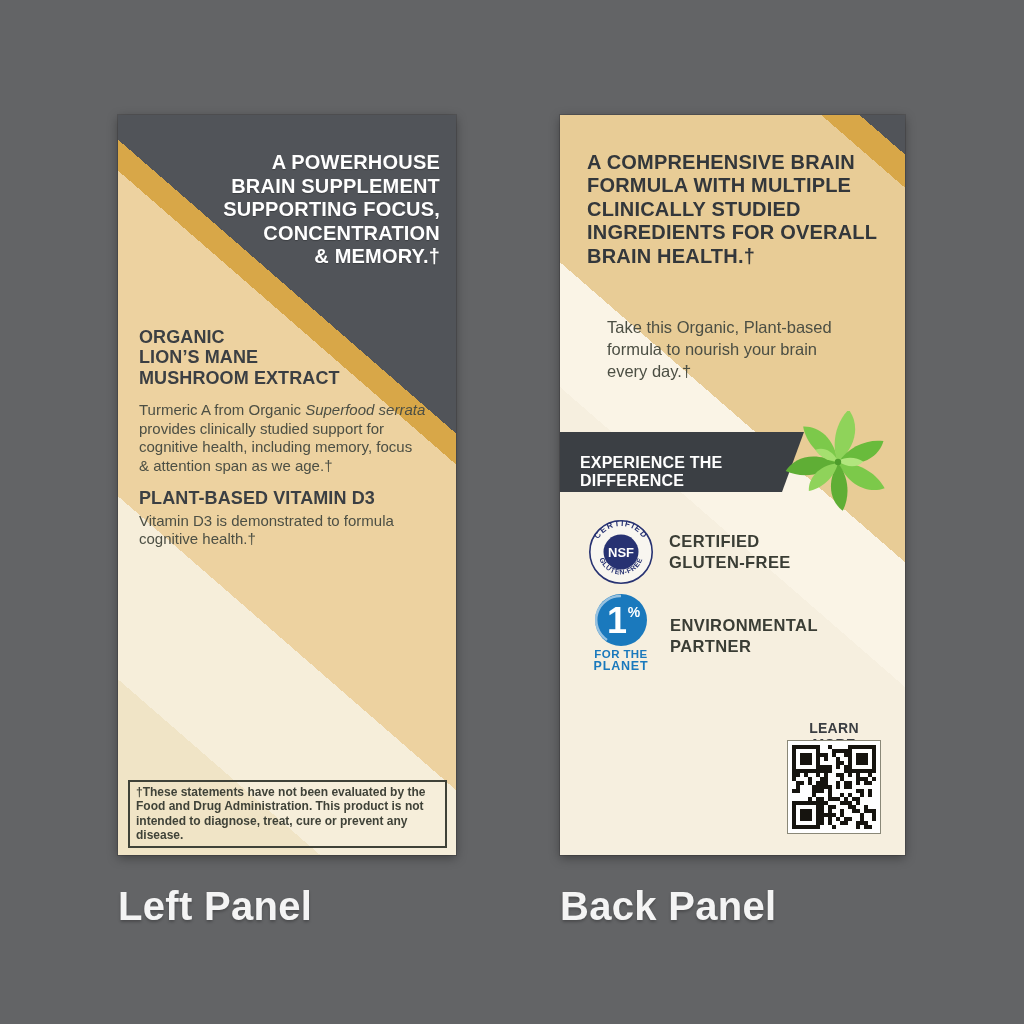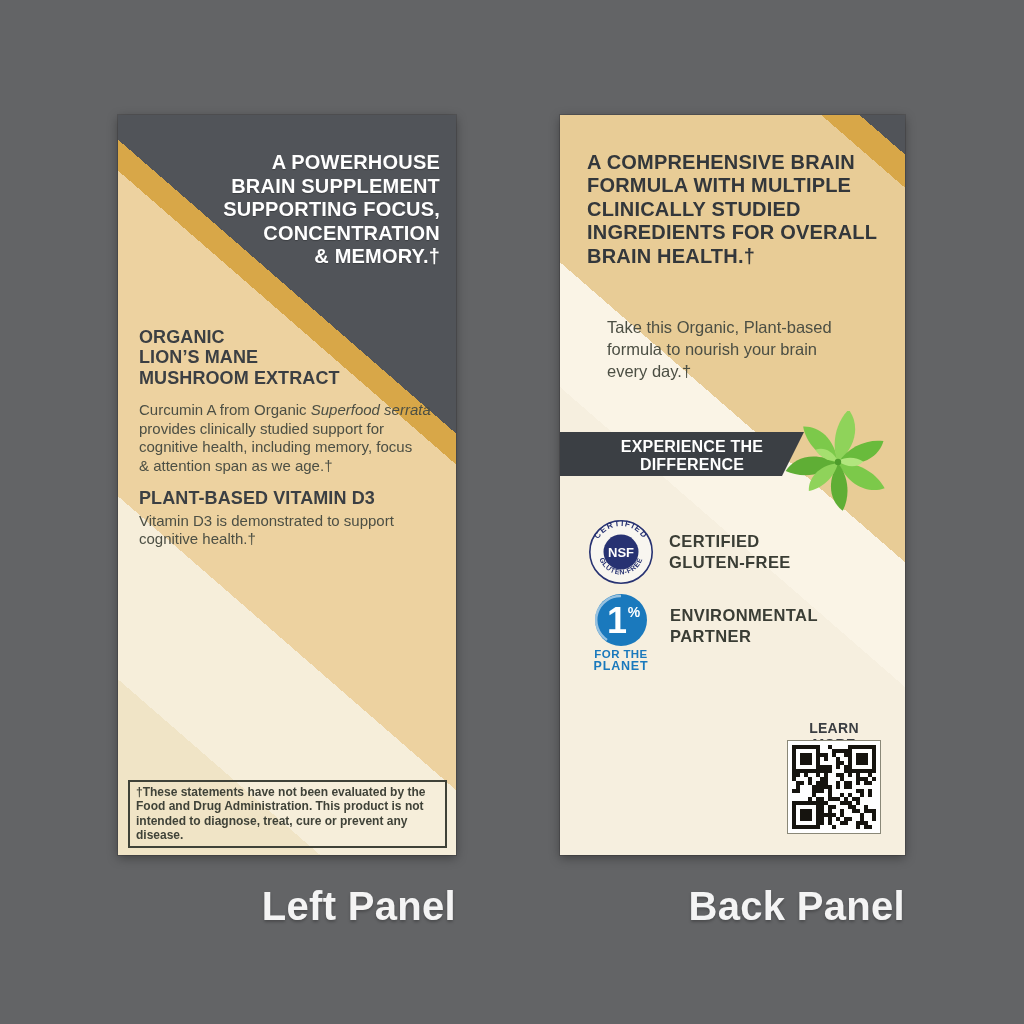--- a/index.html
+++ b/index.html
@@ -56,47 +56,46 @@
   .bp-headline{
     position:absolute;top:36px;left:27px;width:302px;
     color:#33373b;font-weight:bold;font-size:20px;line-height:1.17;
     white-space:pre-line;letter-spacing:.2px;
   }
   .bp-intro{
     position:absolute;top:201px;left:27px;
     font-size:16.5px;line-height:1.34;color:#4c4f44;white-space:pre-line;margin-left:20px;
   }
   .bp-banner{
-    position:absolute;top:317px;left:0;width:244px;height:44px;
-    background:#3b3f44;box-sizing:border-box;padding:6px 0 0 20px;
+    position:absolute;top:317px;left:0;width:244px;height:60px;
+    background:#3b3f44;box-sizing:border-box;padding:22px 0 0 20px;
     clip-path:polygon(0 0,100% 0,calc(100% - 22px) 100%,0 100%);
-    text-align:center;
   }
   .bp-banner .b1{font-size:16px;font-weight:bold;color:#ffffff;letter-spacing:.2px;line-height:1.1;}
   .bp-banner .b2{font-size:23px;font-weight:bold;color:#d8d1c1;line-height:1.1;}
   .bp-banner .b3{font-size:10.5px;font-weight:bold;color:#c9c4b7;letter-spacing:.5px;line-height:1.2;}
   .mint{position:absolute;top:296px;left:216px;z-index:3;}
   .cert-row1{position:absolute;top:404px;left:28px;display:flex;align-items:center;gap:15px;}
   .cert-row2{position:absolute;top:478px;left:31px;display:flex;align-items:flex-start;gap:19px;}
   .cert-label{
     font-size:16.5px;font-weight:bold;color:#3a3d35;
     white-space:pre-line;line-height:1.28;letter-spacing:.4px;
   }
-  .cert-row2 .cert-label{margin-top:12px;}
+  .cert-row2 .cert-label{margin-top:22px;}
   .learn-more{
     position:absolute;top:605px;left:228px;width:92px;text-align:center;
     font-size:14px;font-weight:bold;color:#3a3e42;letter-spacing:.3px;
   }
   .qr{
     position:absolute;top:626px;left:228px;width:92px;height:92px;
     background:#ffffff;box-shadow:0 0 0 1px #8a8878;
   }
   
   .caption{
-    position:absolute;top:884px;text-align:right;color:#f4f4f4;
+    position:absolute;top:884px;text-align:left;color:#f4f4f4;
     font-size:40px;font-weight:bold;letter-spacing:.3px;
     text-shadow:0 2px 3px rgba(0,0,0,.25);
   }
   #caption-left{left:118px;width:338px;}
   #caption-back{left:560px;width:345px;}
 </style>
 </head>
 <body>
 
 <div class="panel" id="left-panel">
@@ -106,28 +105,28 @@
 CONCENTRATION
 &amp; MEMORY.†</div>
 
   <div class="lp-sections">
     <div class="section">
       <h3>ORGANIC
 LION’S MANE
 MUSHROOM EXTRACT</h3>
     </div>
     <div class="section">
-      <p><span>Curcumin A from Organic </span><span class="italic">Superfood serrata</span><span>
+      <p><span>Turmeric A from Organic </span><span class="italic">Superfood serrata</span><span>
 provides clinically studied support for
 cognitive health, including memory, focus
 &amp; attention span as we age.†</span></p>
     </div>
     <div class="section">
       <h3>PLANT-BASED VITAMIN D3</h3>
-      <p>Vitamin D3 is demonstrated to support
+      <p>Vitamin D3 is demonstrated to formula
 cognitive health.†</p>
     </div>
   </div>
 
   <div class="lp-disclaimer">†These statements have not been evaluated by the Food and Drug Administration. This product is not intended to diagnose, treat, cure or prevent any disease.</div>
 </div>
 
 <div class="panel" id="back-panel">
   <div class="bp-headline">A COMPREHENSIVE BRAIN
 FORMULA WITH MULTIPLE

